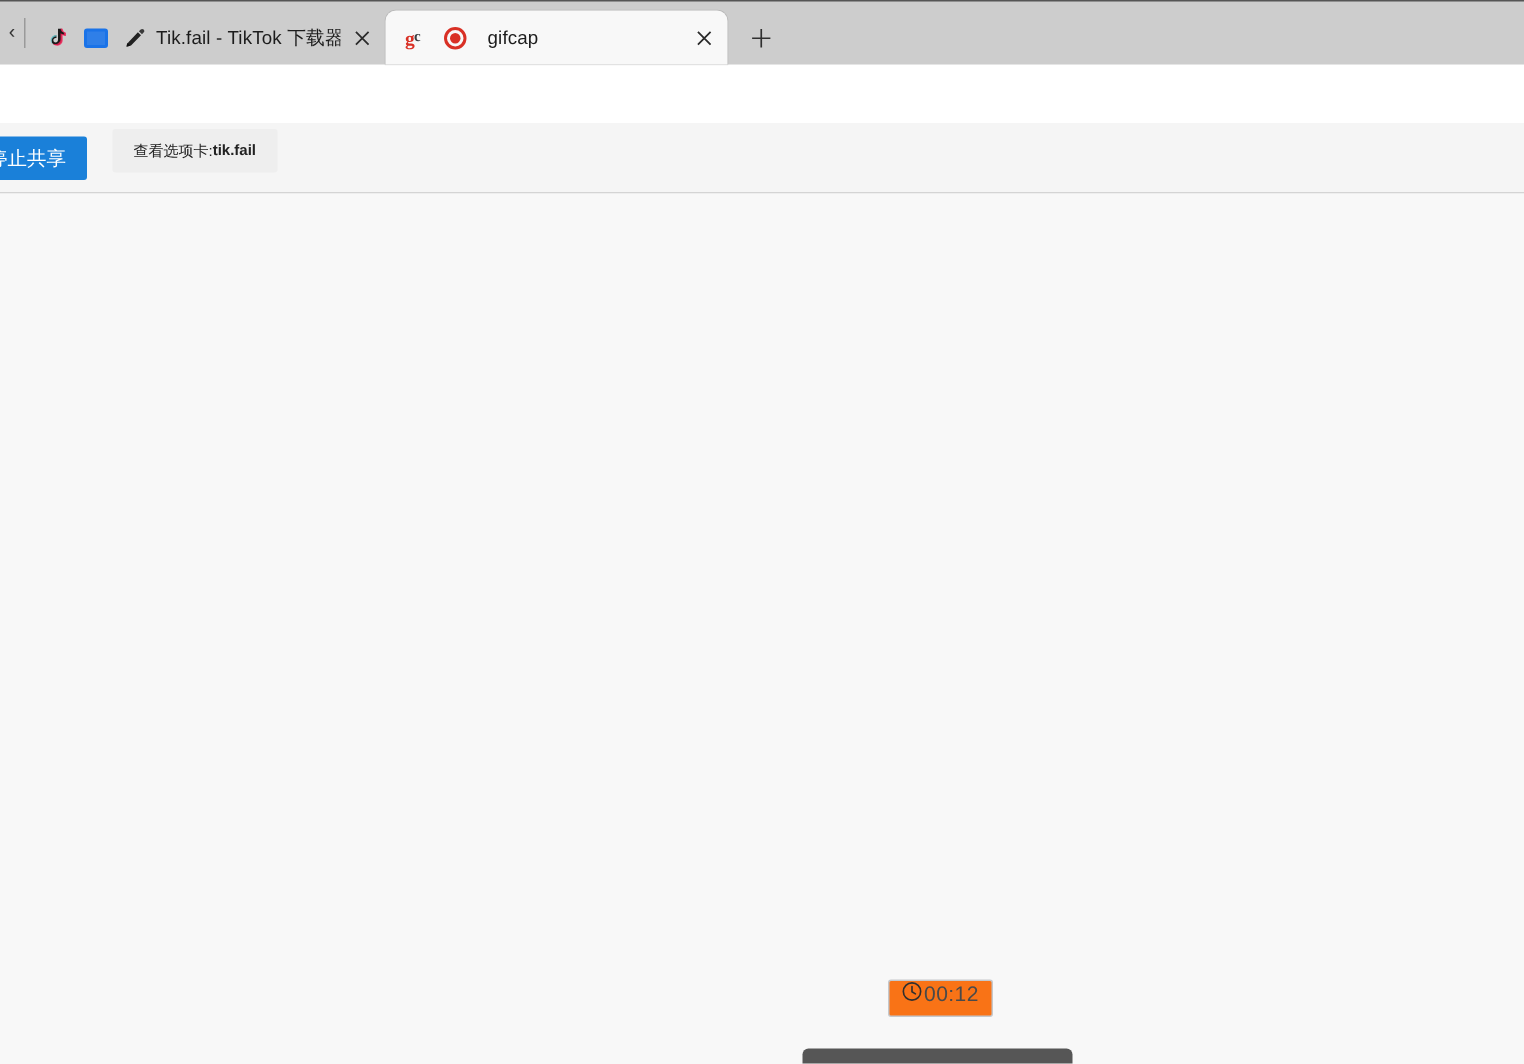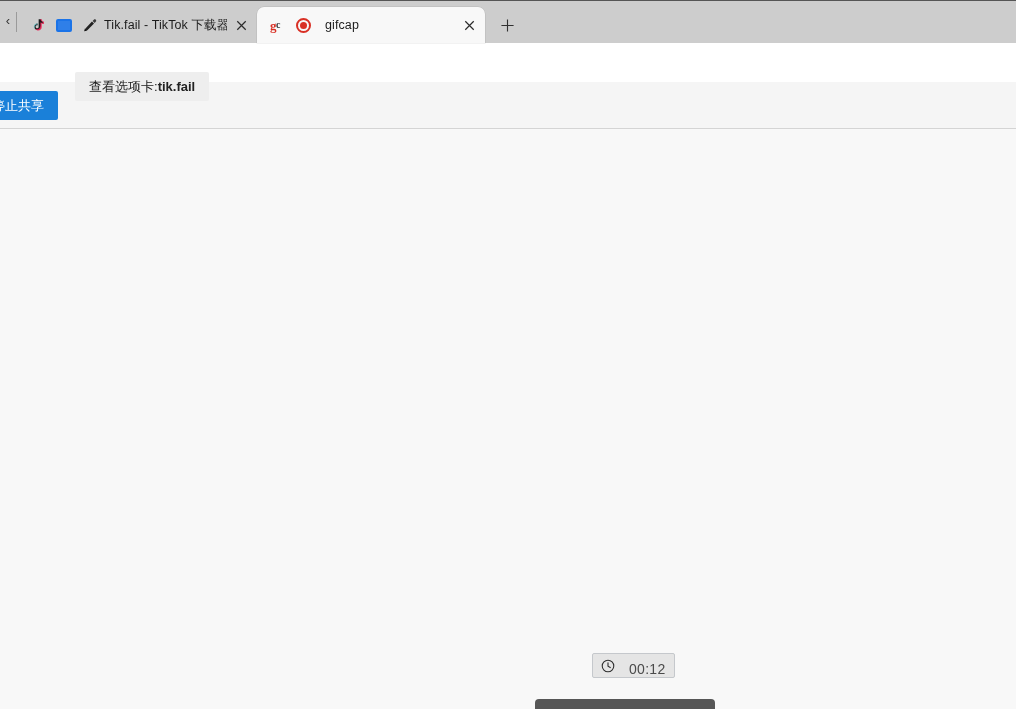--- a/index.html
+++ b/index.html
@@ -187,27 +187,27 @@
     font-size: 13px;
     font-family: "Liberation Sans", "DejaVu Sans", sans-serif;
     padding: 0 14px;
     display: flex;
     align-items: center;
     white-space: nowrap;
   }
   .view-tab-btn {
     position: absolute;
     left: 75px;
-    top: 72px;
+    top: 86px;
     height: 29px;
     background: #eeeeee;
     color: #222222;
     border: none;
     border-radius: 2px;
-    font-size: 13px;
+    font-size: 10px;
     font-family: "Liberation Sans", "DejaVu Sans", sans-serif;
     padding: 0 14px;
     display: flex;
     align-items: center;
     white-space: nowrap;
   }
   .view-tab-btn b { font-weight: bold; margin-left: 0; }
 
   
   .page {
@@ -215,26 +215,26 @@
     background: #f8f8f8;
     position: relative;
   }
 
   .timer-chip {
     position: absolute;
     left: 592px;
     top: 524px;
     height: 25px;
     box-sizing: border-box;
-    background: #e5e5e5;
+    background: #f97316;
     border: 1px solid #c5c8cc;
     border-radius: 2px;
     display: flex;
-    align-items: flex-end;
-    gap: 14px;
+    align-items: flex-start;
+    gap: 1px;
     padding: 0 8px;
   }
   .timer-chip .clock-ico { display: block; }
   .timer-chip .t {
     font-size: 14px;
     color: #4a4a4a;
     font-family: "Liberation Sans", "DejaVu Sans", sans-serif;
     letter-spacing: 0.3px;
   }
 

